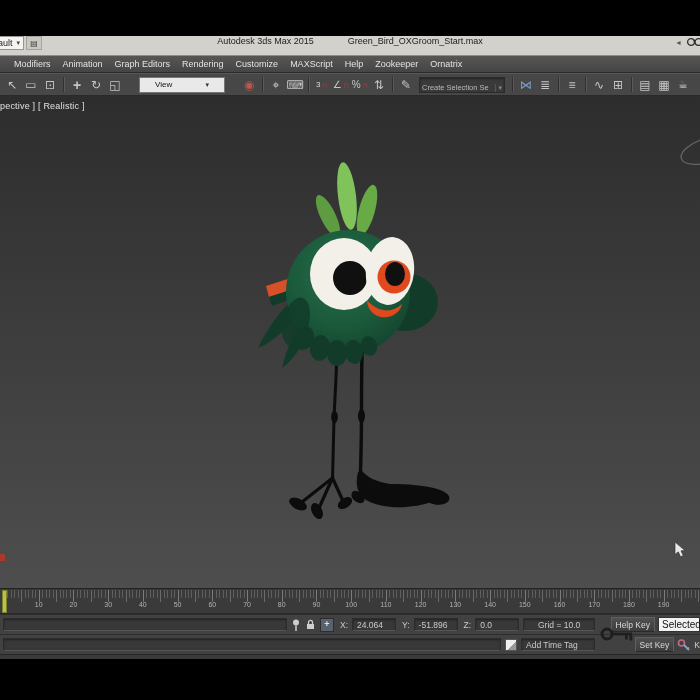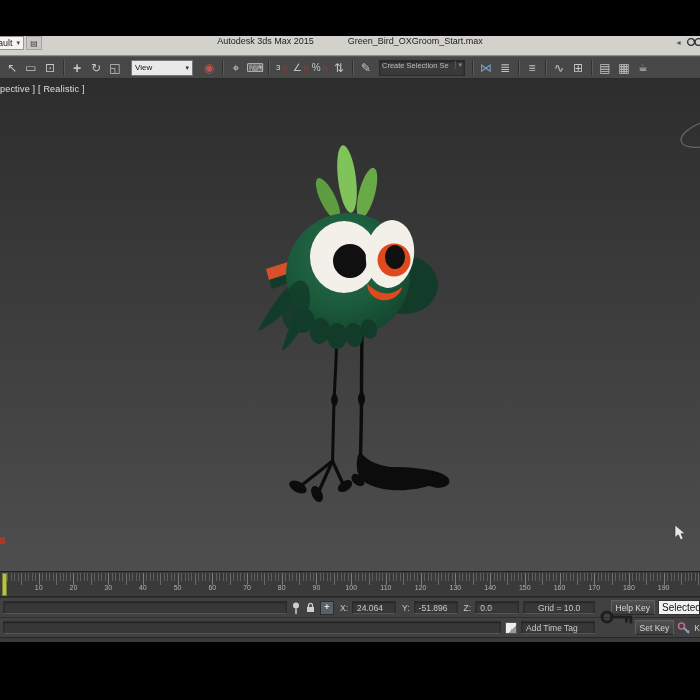--- a/index.html
+++ b/index.html
@@ -25,24 +25,24 @@
 
   
   .toolbar{height:23px;background:var(--toolbar-bg,#474747);border-top:1px solid #585858;border-bottom:1px solid #2a2a2a;
     display:flex;align-items:center;padding:0 3px;gap:1px;box-sizing:border-box;color:#c6c6c6;}
   .tbtn{min-width:18px;height:18px;display:flex;align-items:center;justify-content:center;font-size:12px;border-radius:2px;}
   .tbtn .g{line-height:1;}
   .tsep{width:1px;height:15px;background:#313131;box-shadow:1px 0 0 #5a5a5a;margin:0 3px;}
   .magnet{color:#c0392b;font-size:9px;font-weight:bold;margin-left:1px;}
   .snapnum{font-size:8px;color:#ddd;}
   .view-dd{width:54px;height:14px;background:#e9e9e9;color:#111;font-size:8px;border:1px solid #767676;
-    display:flex;align-items:center;justify-content:space-between;padding:0 3px;margin:0 6px;}
+    display:flex;align-items:center;justify-content:space-between;padding:0 15px;margin:0 14px;}
   .view-dd .arr{font-size:7px;color:#333;}
   .selset-dd{width:80px;height:14px;background:#3a3a3a;color:#b9b9b9;font-size:7.5px;border:1px solid #2a2a2a;
-    box-shadow:inset 0 1px 2px #222;display:flex;align-items:flex-start;justify-content:space-between;padding:0 2px;margin:0 3px;}
+    box-shadow:inset 0 1px 2px #222;display:flex;align-items:flex-end;justify-content:space-between;padding:0 2px;margin:0 3px;}
   .selset-dd .arr{font-size:7px;color:#888;border-left:1px solid #555;padding-left:2px;}
 
   
   .viewport{height:492px;position:relative;overflow:hidden;
     background:linear-gradient(180deg,var(--viewport-top,#2d2d2d),var(--viewport-bottom,#4e4e4e));}
   .vp-label{position:absolute;left:0;top:5px;font-size:9px;color:#e0e0e0;letter-spacing:.2px;}
   .bird-svg{position:absolute;left:240px;top:44px;}
   .cursor-svg{position:absolute;left:674px;top:445px;}
   .arc-svg{position:absolute;right:-16px;top:22px;}
   .axis-mark{position:absolute;left:0;top:458px;width:5px;height:7px;background:#a8392b;}
@@ -115,20 +115,31 @@
     <div class="infocenter">
       <span class="ic-arrow">◄</span>
       <svg width="17" height="12">
         <circle cx="5" cy="6" r="3.4" fill="none" stroke="#2e2e2e" stroke-width="1.3"></circle>
         <circle cx="12.5" cy="6" r="3.4" fill="none" stroke="#2e2e2e" stroke-width="1.3"></circle>
         <path d="M7.5,4.5 h2.5" stroke="#2e2e2e" stroke-width="1.2" fill="none"></path>
       </svg>
     </div>
   </div>
 
+  <div class="menubar">
+      <span class="menu-item">Modifiers</span>
+      <span class="menu-item">Animation</span>
+      <span class="menu-item">Graph Editors</span>
+      <span class="menu-item">Rendering</span>
+      <span class="menu-item">Customize</span>
+      <span class="menu-item">MAXScript</span>
+      <span class="menu-item">Help</span>
+      <span class="menu-item">Zookeeper</span>
+      <span class="menu-item">Ornatrix</span>
+    </div>
 
   <div class="toolbar">
     <div class="tbtn">
         <span class="g">↖</span>
       </div>
     <div class="tbtn">
         <span class="g">▭</span>
       </div>
     <div class="tbtn">
         <span class="g">⊡</span>

